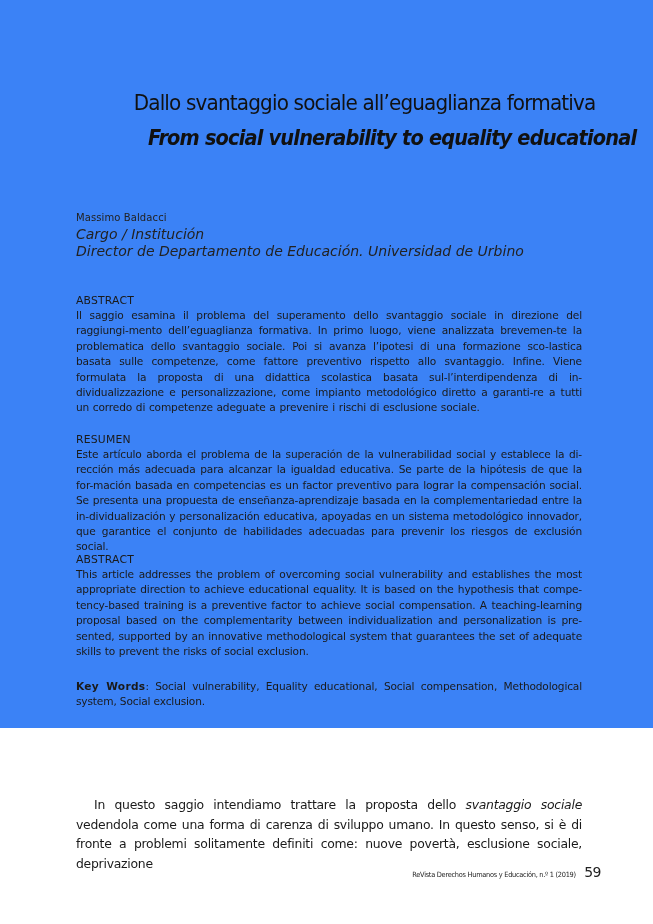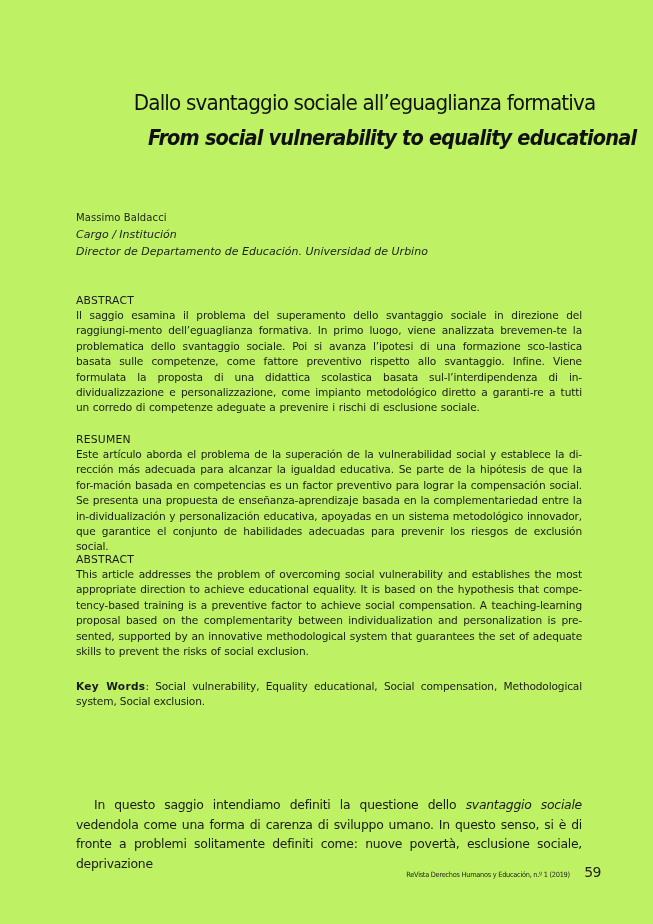--- a/index.html
+++ b/index.html
@@ -11,22 +11,22 @@
       width: 653px;
       height: 924px;
       position: relative;
       overflow: hidden;
       font-family: "Liberation Sans", "DejaVu Sans", sans-serif;
       color: #1a1a1a;
     }
     .page {
       position: absolute;
       left: 0; top: 0;
-      width: 653px; height: 924px;
-      background: #bef264;
+      width: 653px; height: 728px;
+      background: #3b82f6;
     }
     .title-block {
       position: absolute;
       left: 100px;
       right: 72px;
       top: 88px;
       text-align: right;
     }
     .title-it {
       font-family: "DejaVu Sans", sans-serif;
@@ -58,21 +58,21 @@
       top: 209px;
       font-family: "DejaVu Sans", sans-serif;
     }
     .author-name {
       font-size: 10px;
       line-height: 17px;
       color: #222;
       letter-spacing: 0.1px;
     }
     .author-line {
-      font-size: 11px;
+      font-size: 14px;
       line-height: 17px;
       font-style: italic;
       color: #222;
     }
     .abstracts {
       position: absolute;
       left: 76px;
       width: 506px;
       font-family: "DejaVu Sans", sans-serif;
       font-size: 10.6px;
@@ -121,21 +121,21 @@
       text-indent: 18px;
       letter-spacing: -0.25px;
     }
     .body-text em { font-style: italic; }
     .footer {
       position: absolute;
       right: 52px;
       top: 864px;
       display: flex;
       align-items: baseline;
-      gap: 14px;
+      gap: 8px;
       font-family: "DejaVu Sans", sans-serif;
       color: #222;
     }
     .footer-journal {
       font-size: 7.2px;
       letter-spacing: -0.3px;
       transform: scaleX(0.92);
       transform-origin: right center;
       white-space: nowrap;
     }
@@ -173,20 +173,20 @@
 
   <div class="abstracts sec-en">
     <div class="section-heading">ABSTRACT</div>
     <div class="section-body">This article addresses the problem of overcoming social vulnerability and establishes the most appropriate direction to achieve educational equality. It is based on the hypothesis that compe-tency-based training is a preventive factor to achieve social compensation. A teaching-learning proposal based on the complementarity between individualization and personalization is pre-sented, supported by an innovative methodological system that guarantees the set of adequate skills to prevent the risks of social exclusion.</div>
   </div>
 
   <div class="keywords">
     <p class="kw-para"><span class="kw-label">Key Words</span><span>: Social vulnerability, Equality educational, Social compensation, Methodological system, Social exclusion.</span></p>
   </div>
 
-  <div class="body-text"><span>In questo saggio intendiamo definiti la questione dello </span><em>svantaggio sociale</em><span> vedendola come una forma di carenza di sviluppo umano. In questo senso, si è di fronte a problemi solitamente definiti come: nuove povertà, esclusione sociale, deprivazione</span></div>
+  <div class="body-text"><span>In questo saggio intendiamo trattare la proposta dello </span><em>svantaggio sociale</em><span> vedendola come una forma di carenza di sviluppo umano. In questo senso, si è di fronte a problemi solitamente definiti come: nuove povertà, esclusione sociale, deprivazione</span></div>
 
   <div class="footer">
     <span class="footer-journal">ReVista Derechos Humanos y Educación, n.º 1 (2019)</span>
     <span class="footer-page">59</span>
   </div>
 
 </div>
 
 </body></html>

